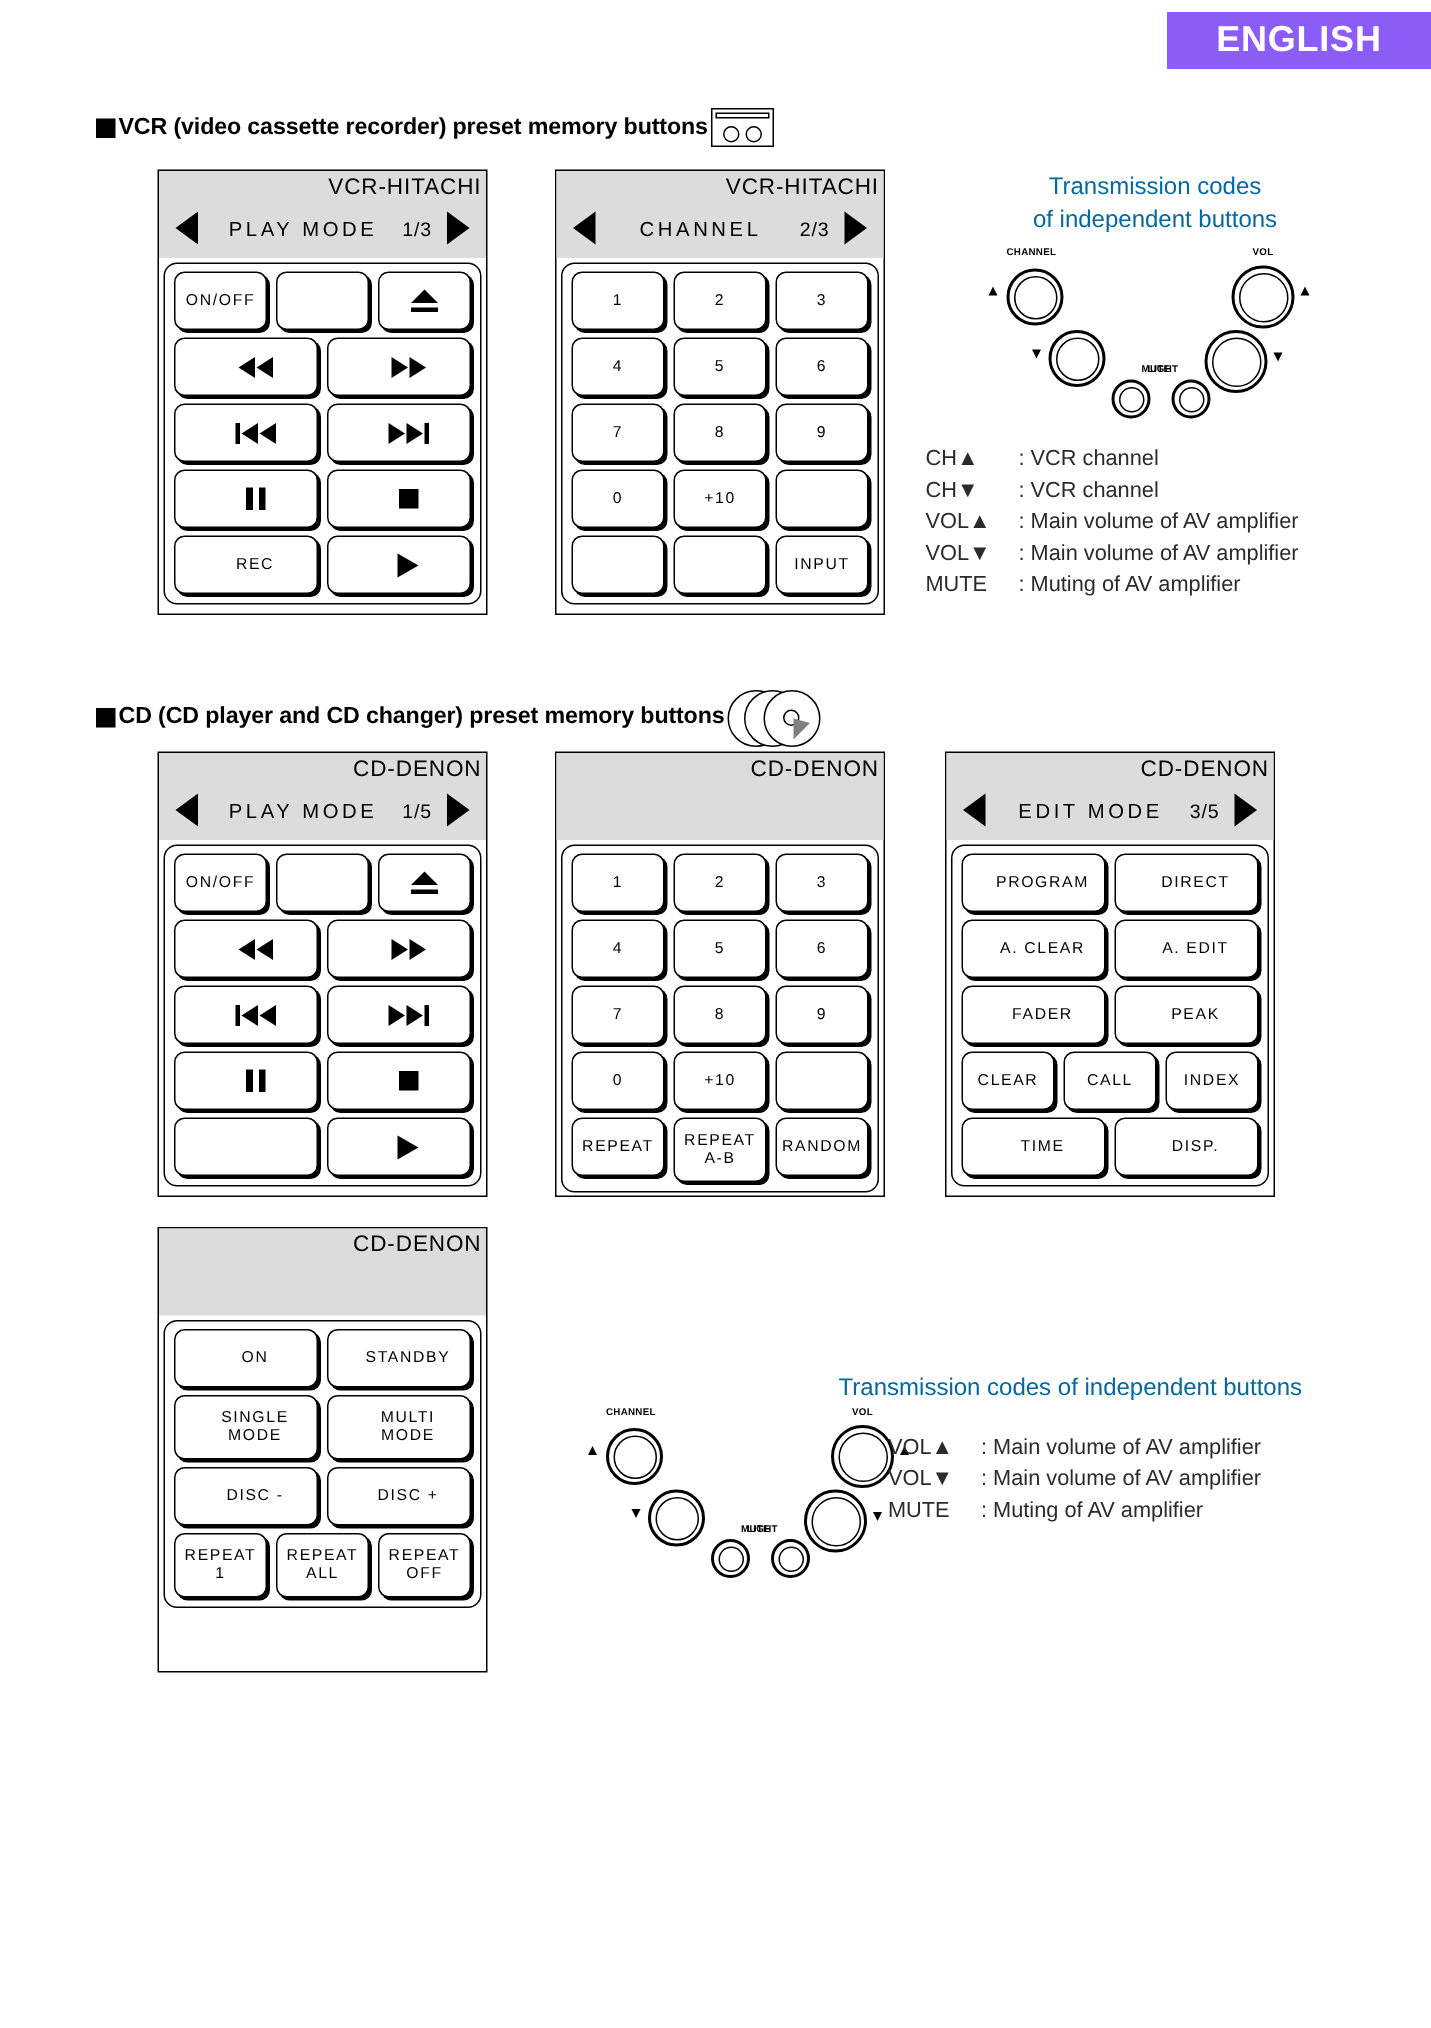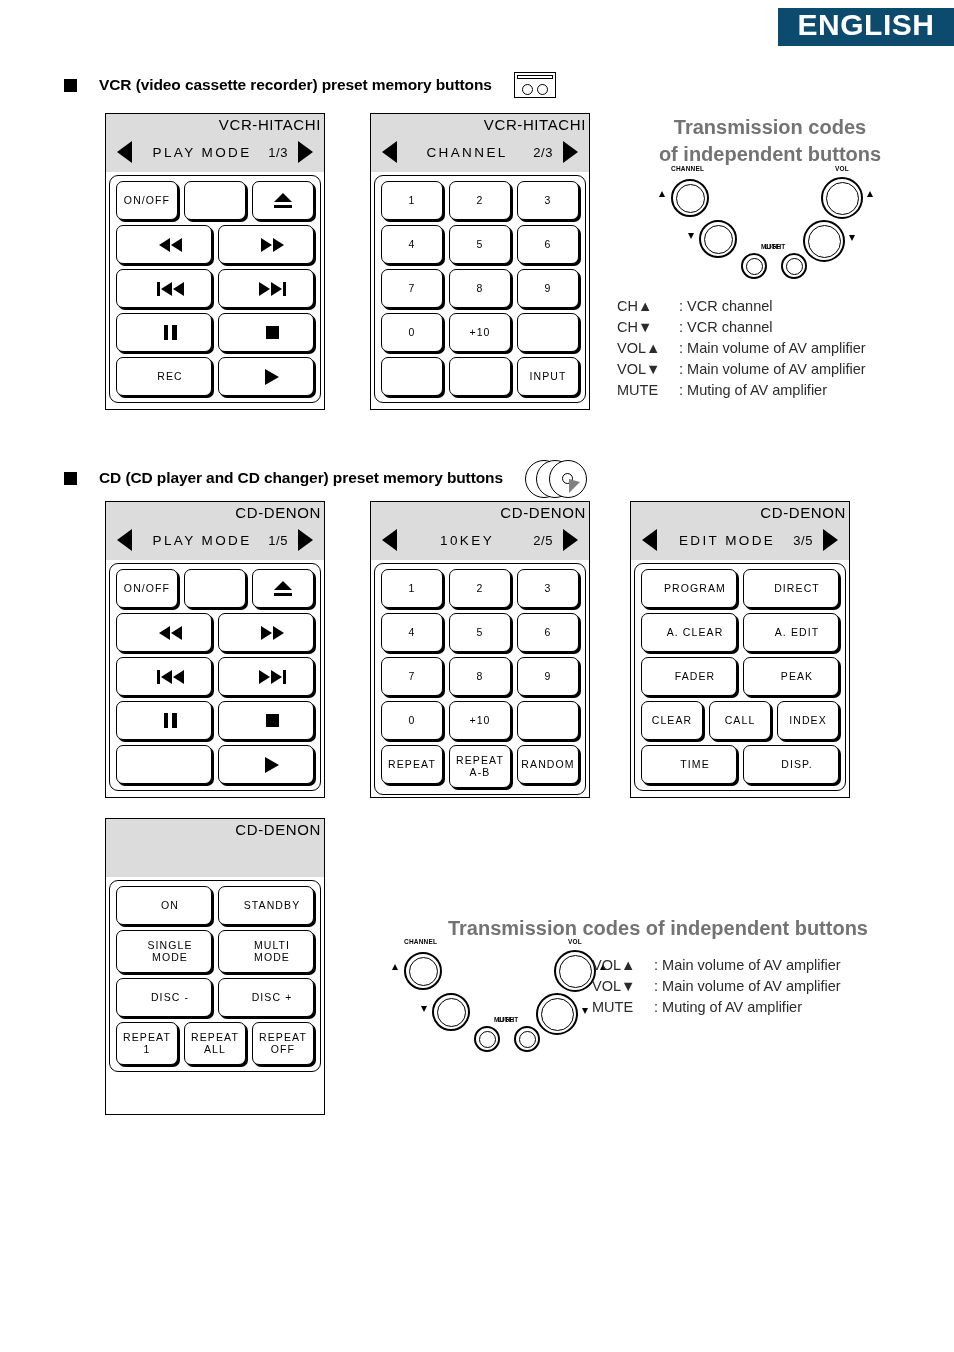--- a/index.html
+++ b/index.html
@@ -5,27 +5,27 @@
   html,body{margin:0;padding:0;}
   body{
     width:954px;height:1352px;background:#ffffff;
     font-family:"Liberation Sans", sans-serif;
     color:#000;position:relative;overflow:hidden;
   }
 
   
   .lang-banner{
     position:absolute;top:8px;left:778px;width:176px;height:38px;
-    background:#0c4a6e;color:#fff;
-    display:flex;justify-content:center;
-    font-size:30px;font-weight:bold;letter-spacing:.5px;
+    background:#8b5cf6;color:#fff;
+    display:flex;align-items:center;justify-content:center;
+    font-size:24px;font-weight:bold;letter-spacing:.5px;
   }
 
   
-  .sec-head{position:absolute;display:flex;align-items:center;gap:22px;}
+  .sec-head{position:absolute;display:flex;align-items:center;gap:2px;}
   .sec-bullet{width:13px;height:13px;background:#000;display:block;}
   .sec-title{font-size:15.5px;font-weight:bold;letter-spacing:-0.1px;white-space:nowrap;}
 
   
   .vhs-icon{position:relative;width:40px;height:24px;border:1.6px solid #000;background:#fff;}
   .vhs-icon .bar{position:absolute;left:2px;right:2px;top:2px;height:4px;border:1.2px solid #000;box-sizing:border-box;}
   .vhs-icon .reel{position:absolute;top:11px;width:9px;height:9px;border:1.6px solid #000;border-radius:50%;}
   .vhs-icon .reel.l{left:7px;} .vhs-icon .reel.r{left:22px;}
 
   
@@ -70,21 +70,21 @@
       linear-gradient(to right,#000 0 4.5px,transparent 4.5px 8.5px,#000 8.5px 13px);}
   .g-eject{display:flex;flex-direction:column;align-items:center;gap:2.5px;}
   .g-eject .tip{width:0;height:0;border-left:9px solid transparent;border-right:9px solid transparent;border-bottom:9px solid #000;}
   .g-eject .bar{width:18px;height:3.5px;background:#000;}
   .g-row{display:flex;align-items:center;gap:1px;}
   .t-l{width:0;height:0;border-top:7px solid transparent;border-bottom:7px solid transparent;border-right:11px solid #000;}
   .t-r{width:0;height:0;border-top:7px solid transparent;border-bottom:7px solid transparent;border-left:11px solid #000;}
   .bar-v{width:3px;height:14px;background:#000;}
 
   
-  .tx-title{position:absolute;text-align:center;font-size:20px;line-height:1.35;color:#737373;font-weight:bold;}
+  .tx-title{position:absolute;text-align:center;font-size:16px;line-height:1.35;color:#0369a1;}
   .code-list{position:absolute;font-size:14.5px;line-height:1.45;color:#2b2b2b;white-space:pre;}
   .code-list .row{display:flex;}
   .code-list .k{width:62px;flex:0 0 auto;}
 
   
   .knobs{position:absolute;}
   .knob{position:absolute;border:2px solid #000;border-radius:50%;background:#fff;box-sizing:border-box;}
   .knob .inner{position:absolute;left:2.5px;top:2.5px;right:2.5px;bottom:2.5px;border:1.6px solid #000;border-radius:50%;}
   .klab{position:absolute;font-size:6.5px;font-weight:bold;letter-spacing:.2px;white-space:nowrap;}
   .kar{position:absolute;width:0;height:0;}
@@ -331,30 +331,20 @@
         <div class="btn f2 h40"></div>
         <div class="btn f2 h40">
           <span class="g g-play"></span>
         </div>
       </div>
     </div>
   </div>
 <div class="panel" id="p-cd-1" style="left:370px;top:501px;width:220px;height:297px;">
     <div class="panel-head">
       <span class="panel-brand">CD-DENON</span>
-      <div class="panel-titlebar">
-        <span class="tri-wrap">
-          <span class="tri tri-l"></span>
-        </span>
-        <span class="panel-name">10KEY</span>
-        <span class="panel-page">2/5</span>
-        <span class="tri-wrap">
-          <span class="tri tri-r"></span>
-        </span>
-      </div>
     </div>
     <div class="panel-body">
       <div class="brow">
         <div class="btn f1 h40">
           <span class="lbl">1</span>
         </div>
         <div class="btn f1 h40">
           <span class="lbl">2</span>
         </div>
         <div class="btn f1 h40">

